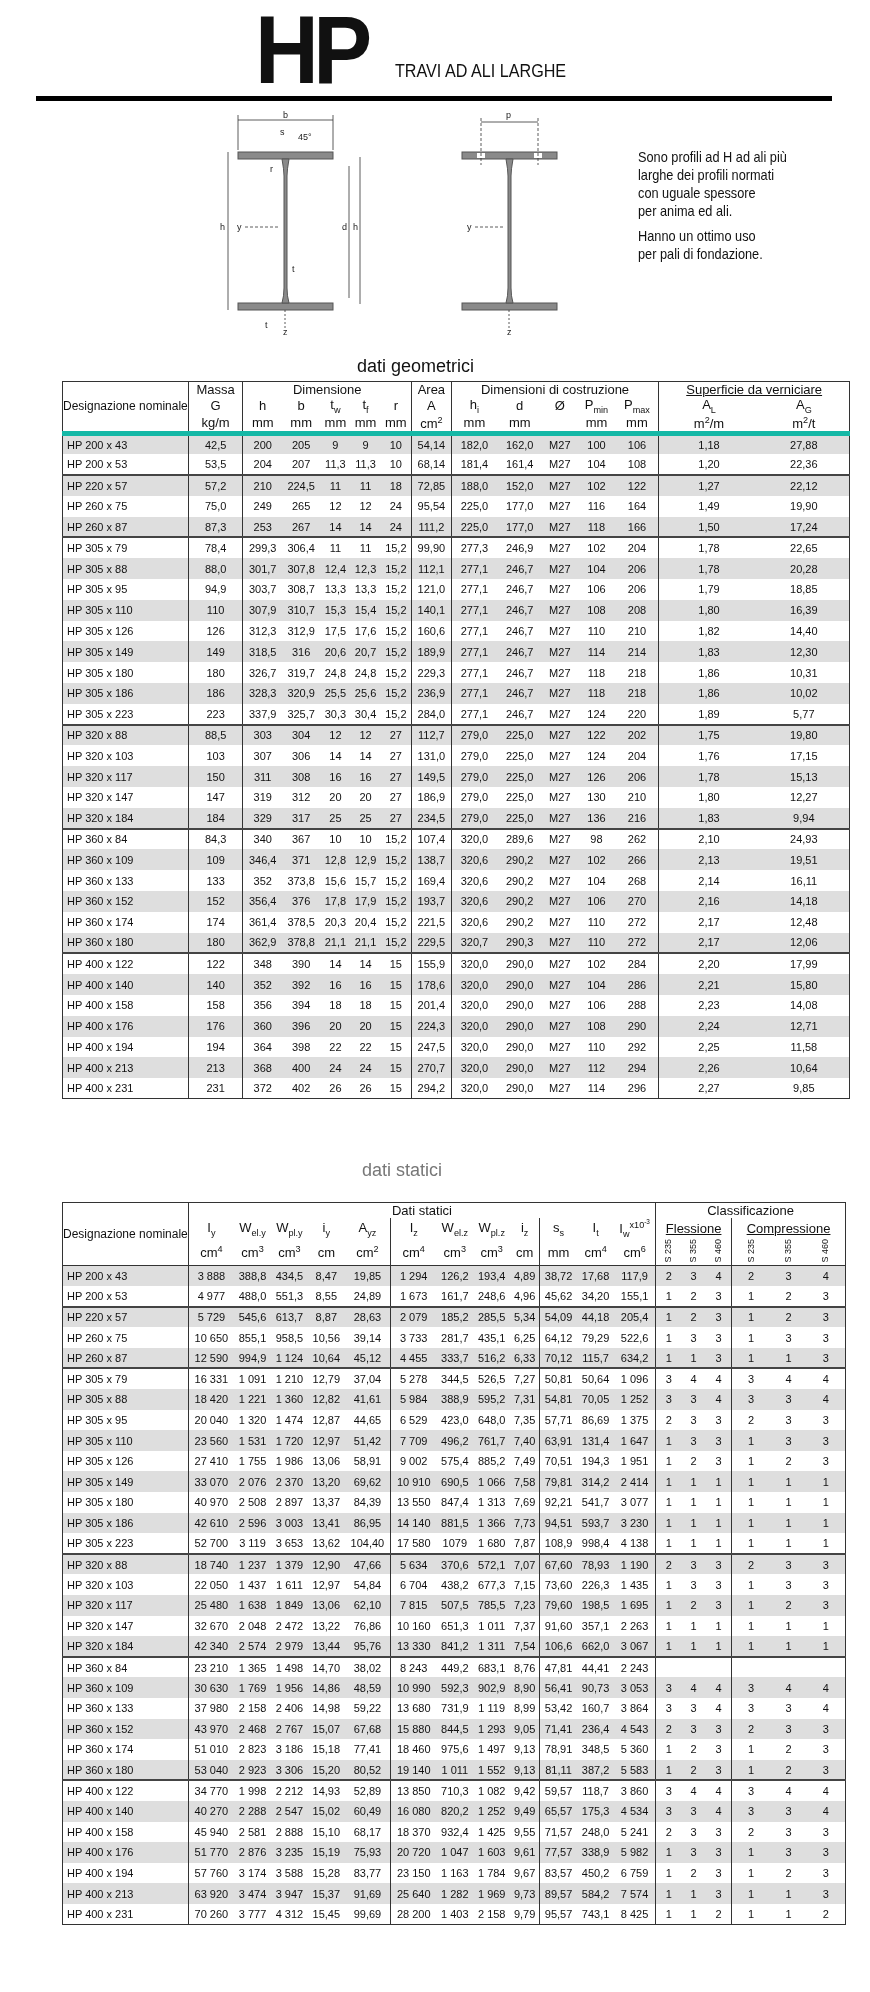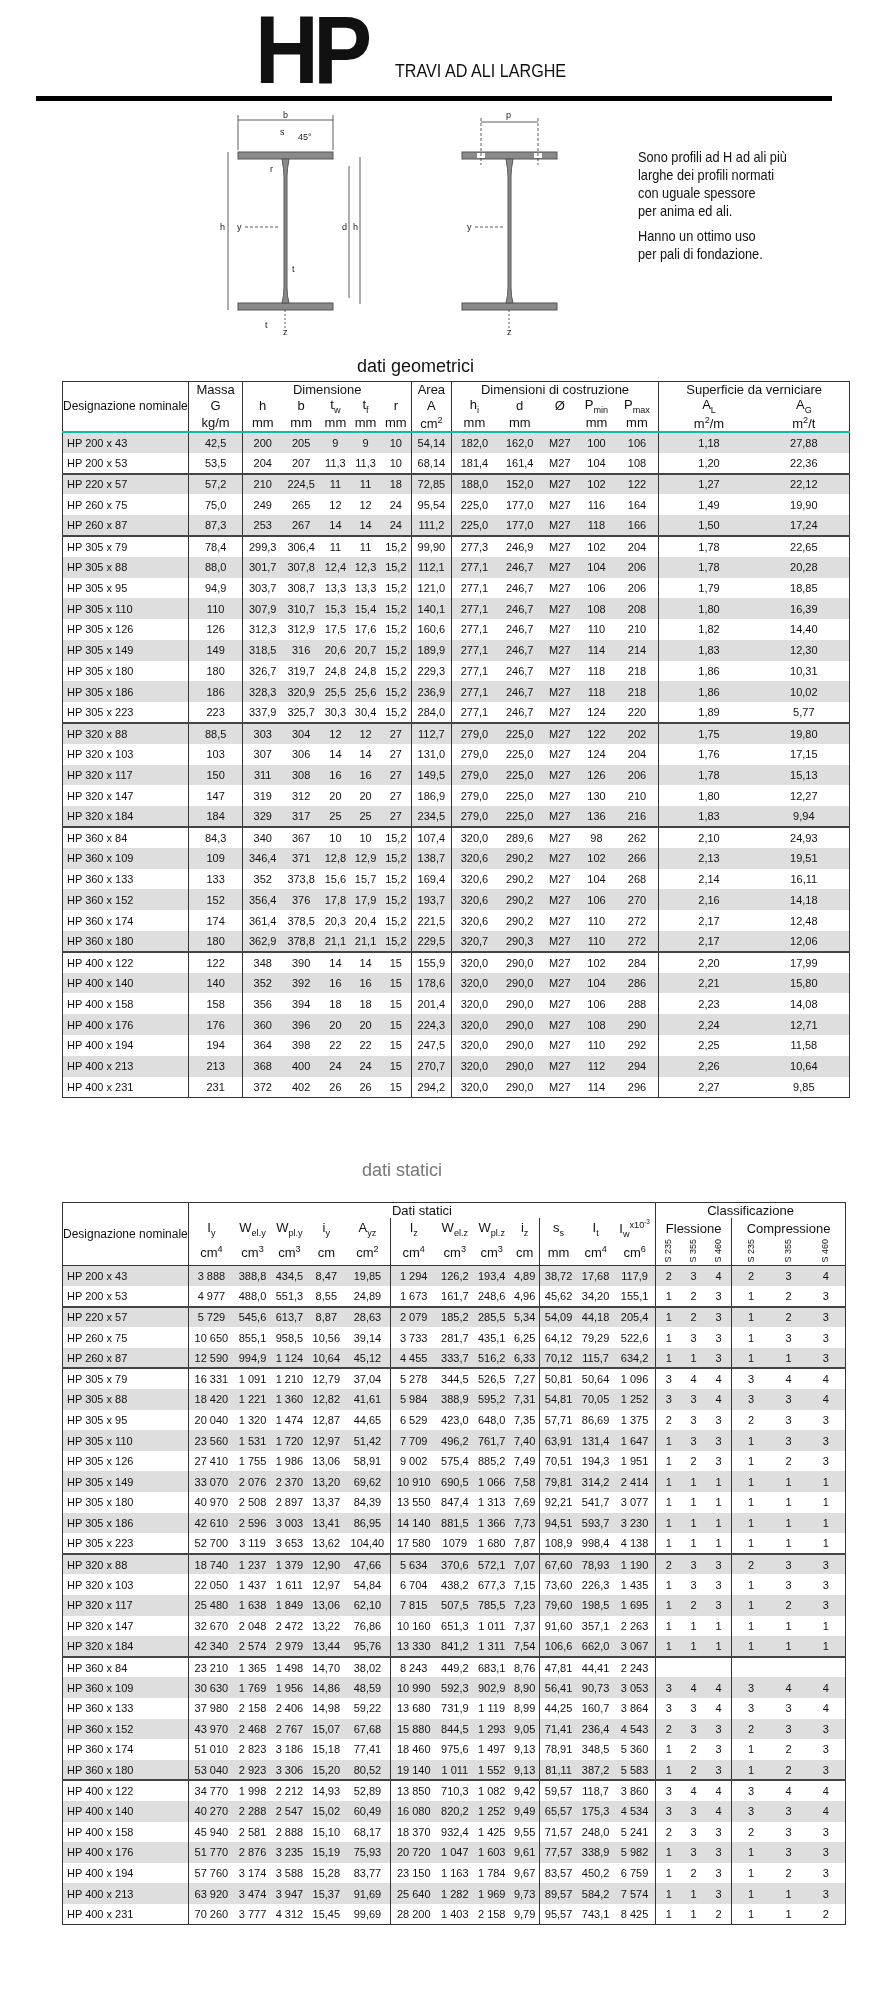--- a/index.html
+++ b/index.html
@@ -17,21 +17,21 @@
   table td,table th{padding:0;text-align:center;white-space:nowrap;font-weight:normal;}
   #tgeo{left:62px;top:381px;width:788px;border:1.5px solid #333;}
   #tstat{left:62px;top:1202px;width:784px;border:1.5px solid #333;}
   .hdr th{font-size:13px;}
   tbody tr{height:20.8px;}
   #tstat tbody tr{height:20.6px;}
   tbody tr.shade td{background:#dedede;}
   tbody tr.grp td{border-top:2px solid #444;}
   .bl{border-left:1px solid #333;}
   td.name{text-align:left;padding-left:4px;}
-  .small{font-size:8px;}
+  .small{font-size:8px;text-decoration:underline;}
   .vert{writing-mode:vertical-rl;transform:rotate(180deg);font-size:9px;line-height:9px;}
   sub{font-size:70%;}
   sup{font-size:70%;}
 </style>
 </head>
 <body>
 
 <div class="title-big">HP</div>
 <div class="title-sub">TRAVI AD ALI LARGHE</div>
 <div class="hr"></div>
@@ -114,21 +114,21 @@
         <th>r</th>
         <th class="bl">A</th>
         <th class="bl">h<sub>i</sub></th>
         <th>d</th>
         <th>Ø</th>
         <th>P<sub>min</sub></th>
         <th>P<sub>max</sub></th>
         <th class="bl">A<sub>L</sub></th>
         <th>A<sub>G</sub></th>
       </tr>
-    <tr class="hdr" id="geo-unit" style="border-bottom:2px solid #14b8a6;">
+    <tr class="hdr" id="geo-unit" style="border-bottom:5px solid #14b8a6;">
         <th class="bl">kg/m</th>
         <th class="bl">mm</th>
         <th>mm</th>
         <th>mm</th>
         <th>mm</th>
         <th>mm</th>
         <th class="bl">cm<sup>2</sup></th>
         <th class="bl">mm</th>
         <th>mm</th>
         <th></th>
@@ -1179,21 +1179,21 @@
         <td class="name">HP 360 x 133</td>
         <td class="bl">37 980</td>
         <td class="">2 158</td>
         <td class="">2 406</td>
         <td class="">14,98</td>
         <td class="">59,22</td>
         <td class="bl">13 680</td>
         <td class="">731,9</td>
         <td class="">1 119</td>
         <td class="">8,99</td>
-        <td class="bl">44,25</td>
+        <td class="bl">53,42</td>
         <td class="">160,7</td>
         <td class="">3 864</td>
         <td class="bl">3</td>
         <td class="">3</td>
         <td class="">4</td>
         <td class="bl">3</td>
         <td class="">3</td>
         <td class="">4</td>
       </tr>
       <tr class="shade">

